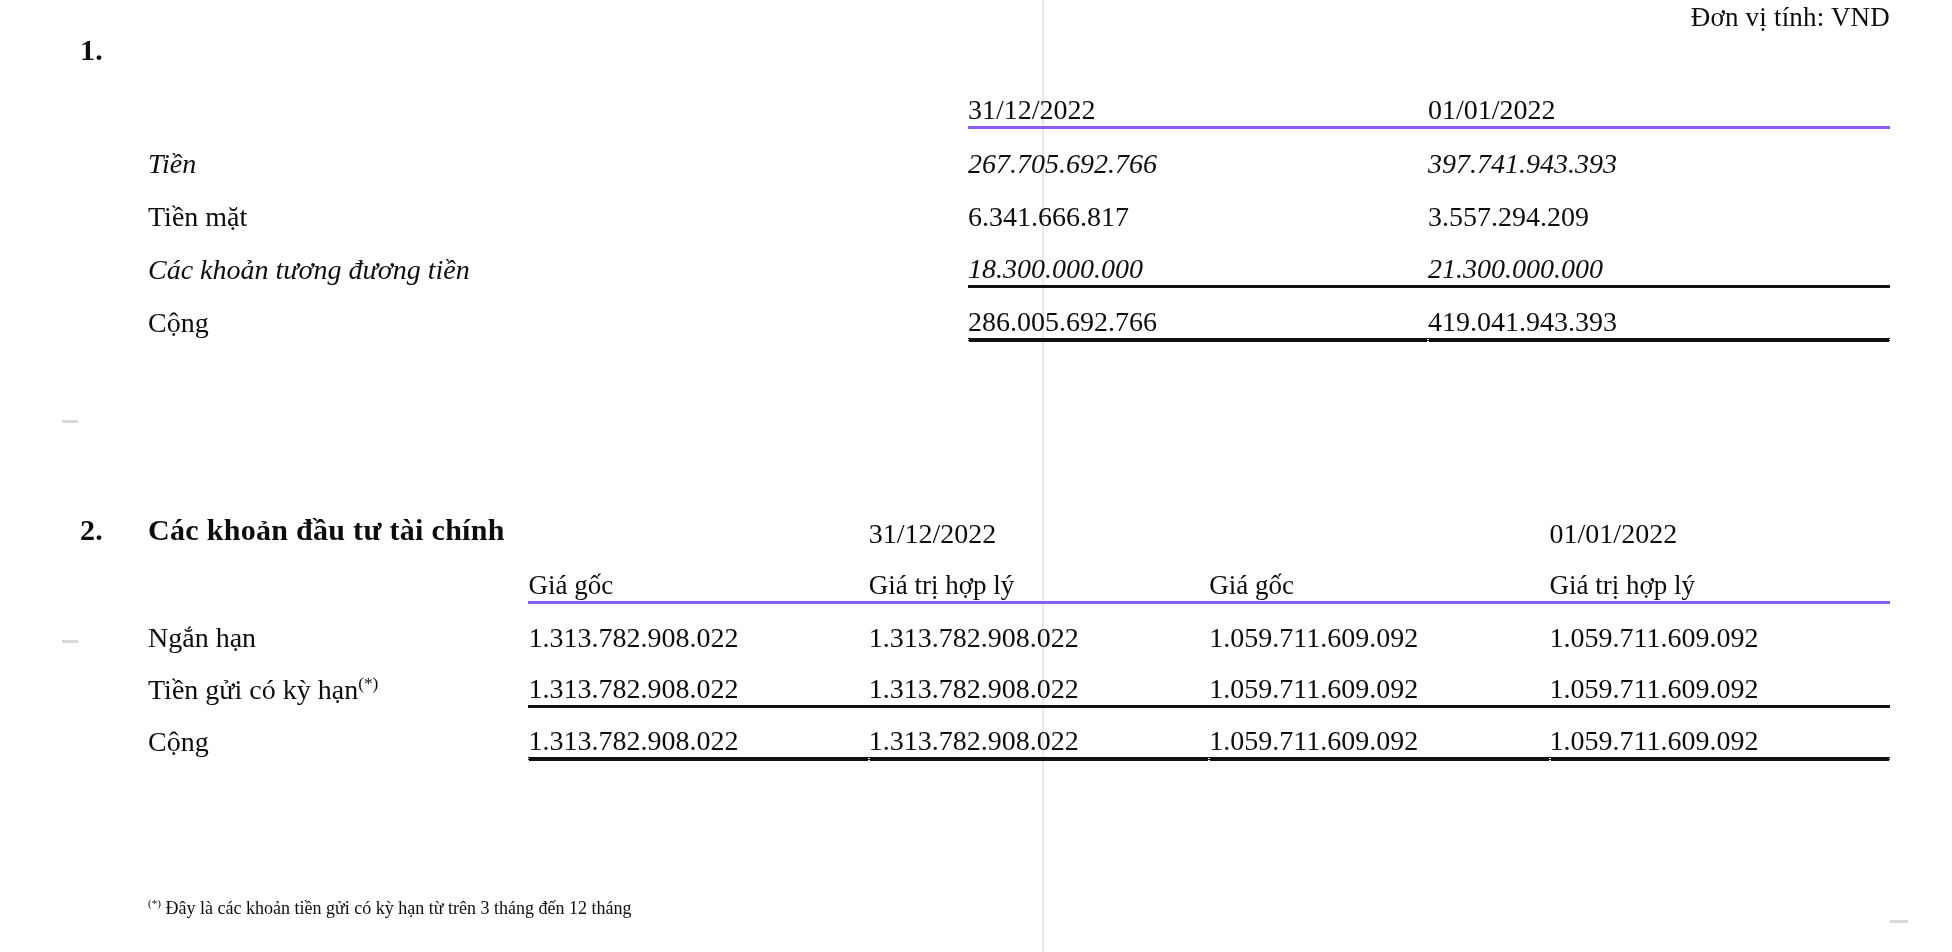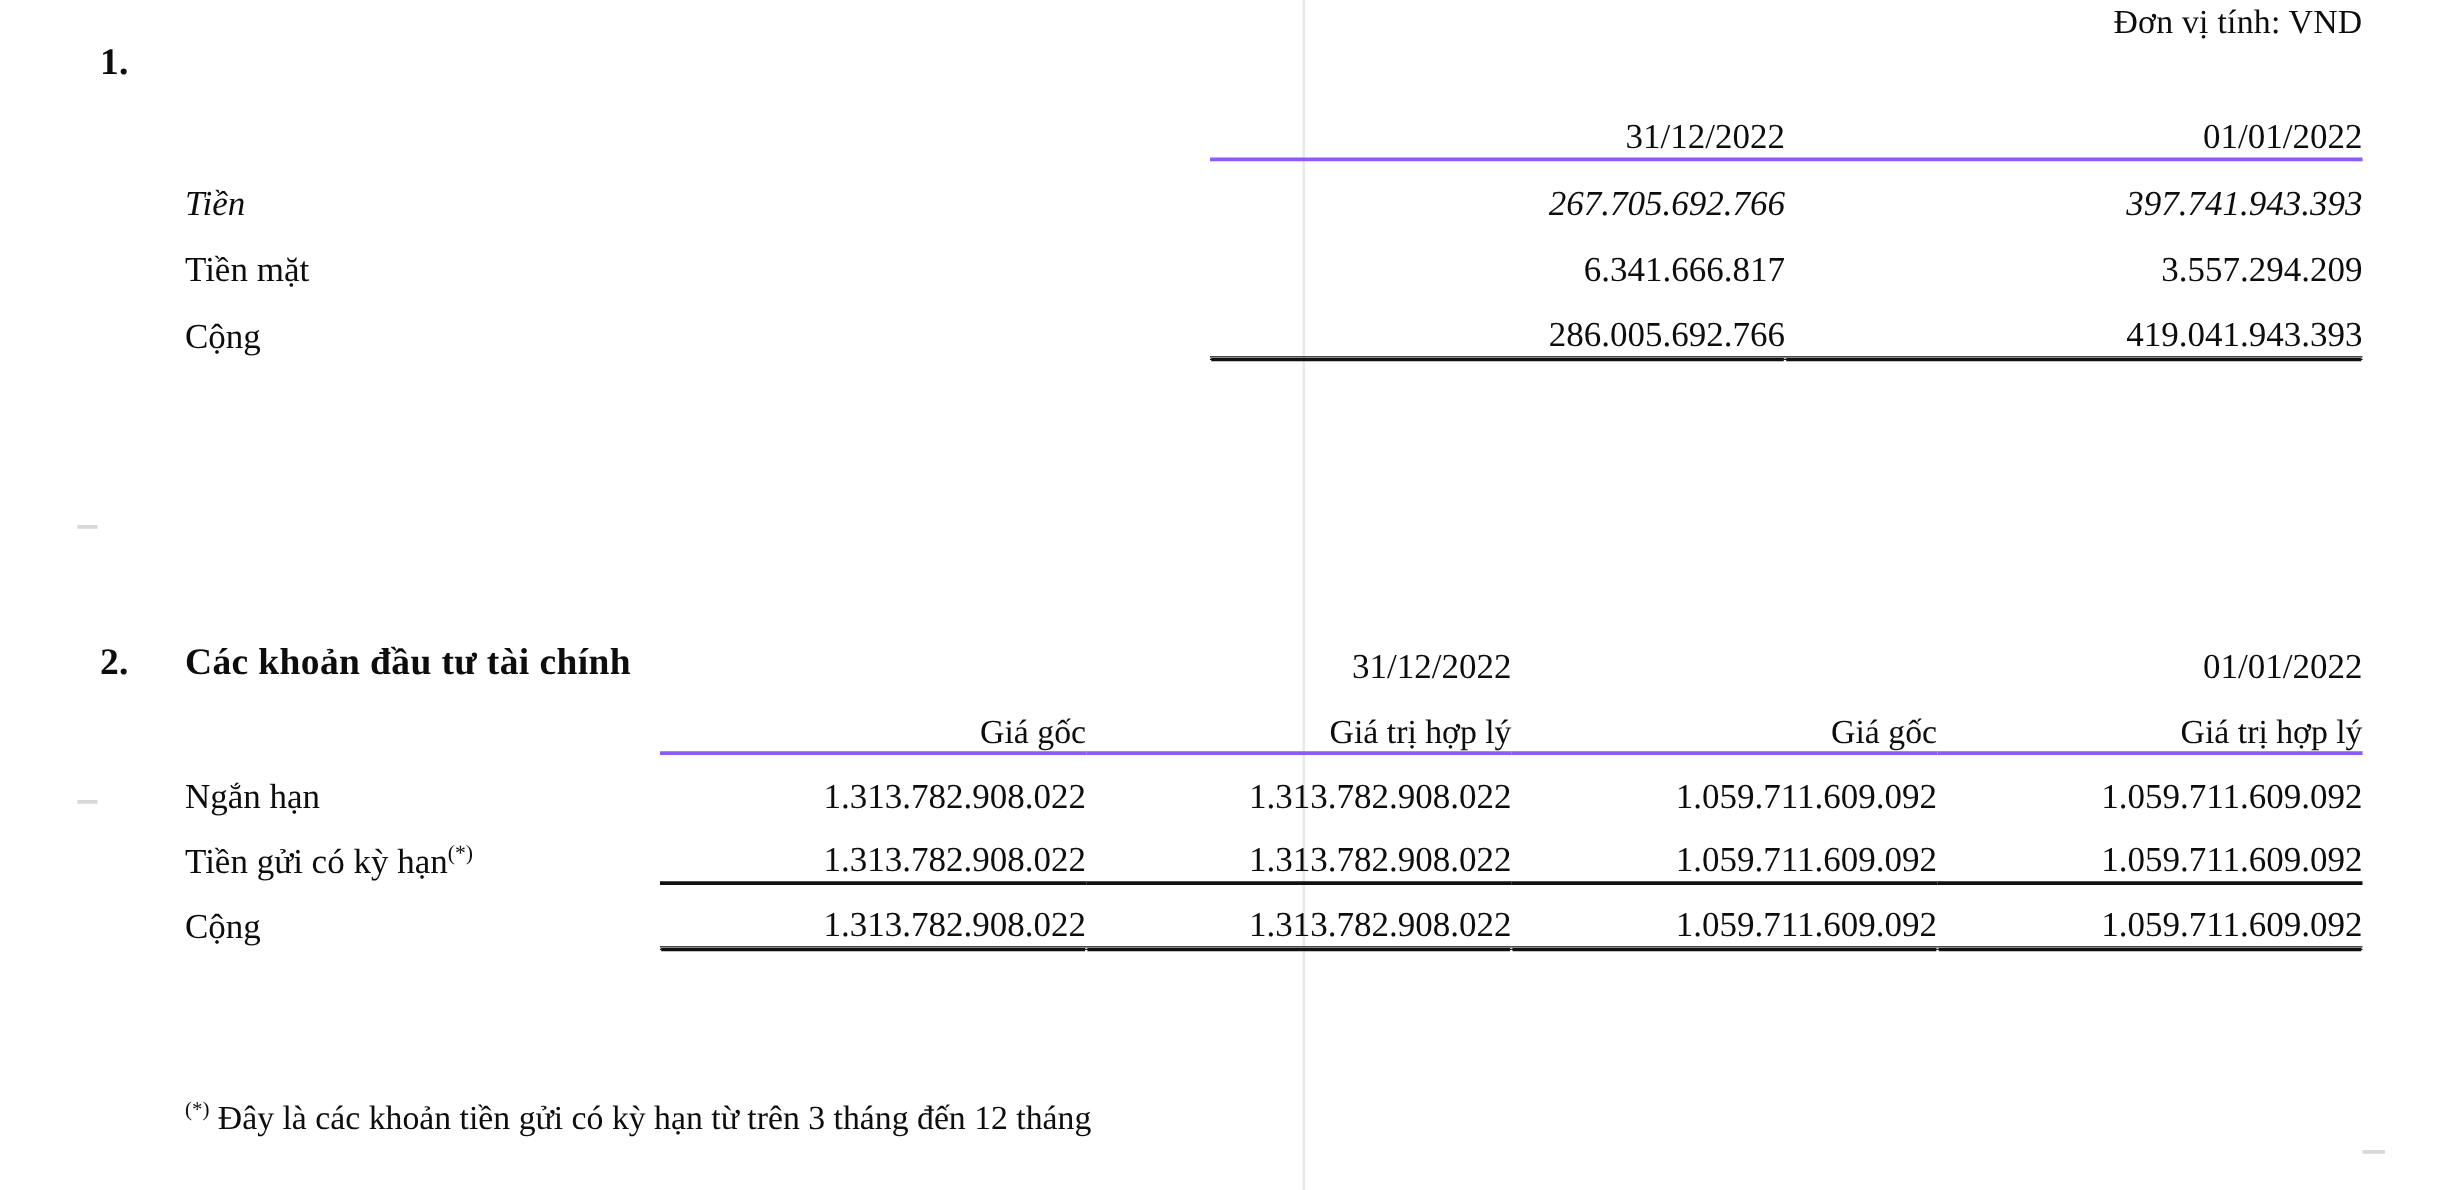--- a/index.html
+++ b/index.html
@@ -79,21 +79,20 @@
     padding: 0;
     vertical-align: bottom;
     font-weight: normal;
     white-space: nowrap;
   }
   .lbl {
     text-align: left;
     padding-left: 2px;
   }
   .num-cell {
-    text-align: right;
     padding-right: 4px;
   }
   .b   { font-weight: bold; }
   .bi  { font-weight: bold; font-style: italic; }
 
   
   .rule-top td.ruled   { border-top: 3px solid #8b5cf6; }
   .rule-bot td.ruled   { border-bottom: 3px solid #111; }
   .dbl-bot td.ruled    { border-bottom: 3px double #111; box-shadow: 0 4px 0 -1px #111; }
 
@@ -108,23 +107,23 @@
   
   #table-inv { top: 498px; left: 148px; width: 1742px; }
   #table-inv td.lbl  { width: 380px; height: 52px; }
   #table-inv td.q    { width: 340px; }
 
   .date-row td { height: 46px; padding-bottom: 4px; font-size: 28px; }
   .colhdr-row td { height: 46px; padding-bottom: 6px; font-size: 27px; }
 
   .footnote {
     position: absolute;
-    top: 878px;
+    top: 897px;
     left: 148px;
-    font-size: 27px;
+    font-size: 18px;
   }
   sup { font-size: .62em; vertical-align: super; }
 </style>
 </head>
 <body>
 
 <div class="page">
 
   <div class="scan-line"></div>
   <div class="scan-speck" style="top:420px;left:62px;width:16px;height:3px;"></div>
@@ -152,20 +151,25 @@
       </tr>
 
       <tr>
         <td class="lbl">Tiền mặt</td>
         <td class="c1 num-cell">6.341.666.817</td>
         <td class="c2 num-cell">3.557.294.209</td>
       </tr>
 
 
 
+      <tr class="rule-bot">
+        <td class="lbl bi">Các khoản tương đương tiền</td>
+        <td class="c1 num-cell bi ruled">18.300.000.000</td>
+        <td class="c2 num-cell bi ruled">21.300.000.000</td>
+      </tr>
 
       <tr class="dbl-bot">
         <td class="lbl b">Cộng</td>
         <td class="c1 num-cell b ruled">286.005.692.766</td>
         <td class="c2 num-cell b ruled">419.041.943.393</td>
       </tr>
     </tbody>
   </table>
 
   <div class="sec sec-2">

